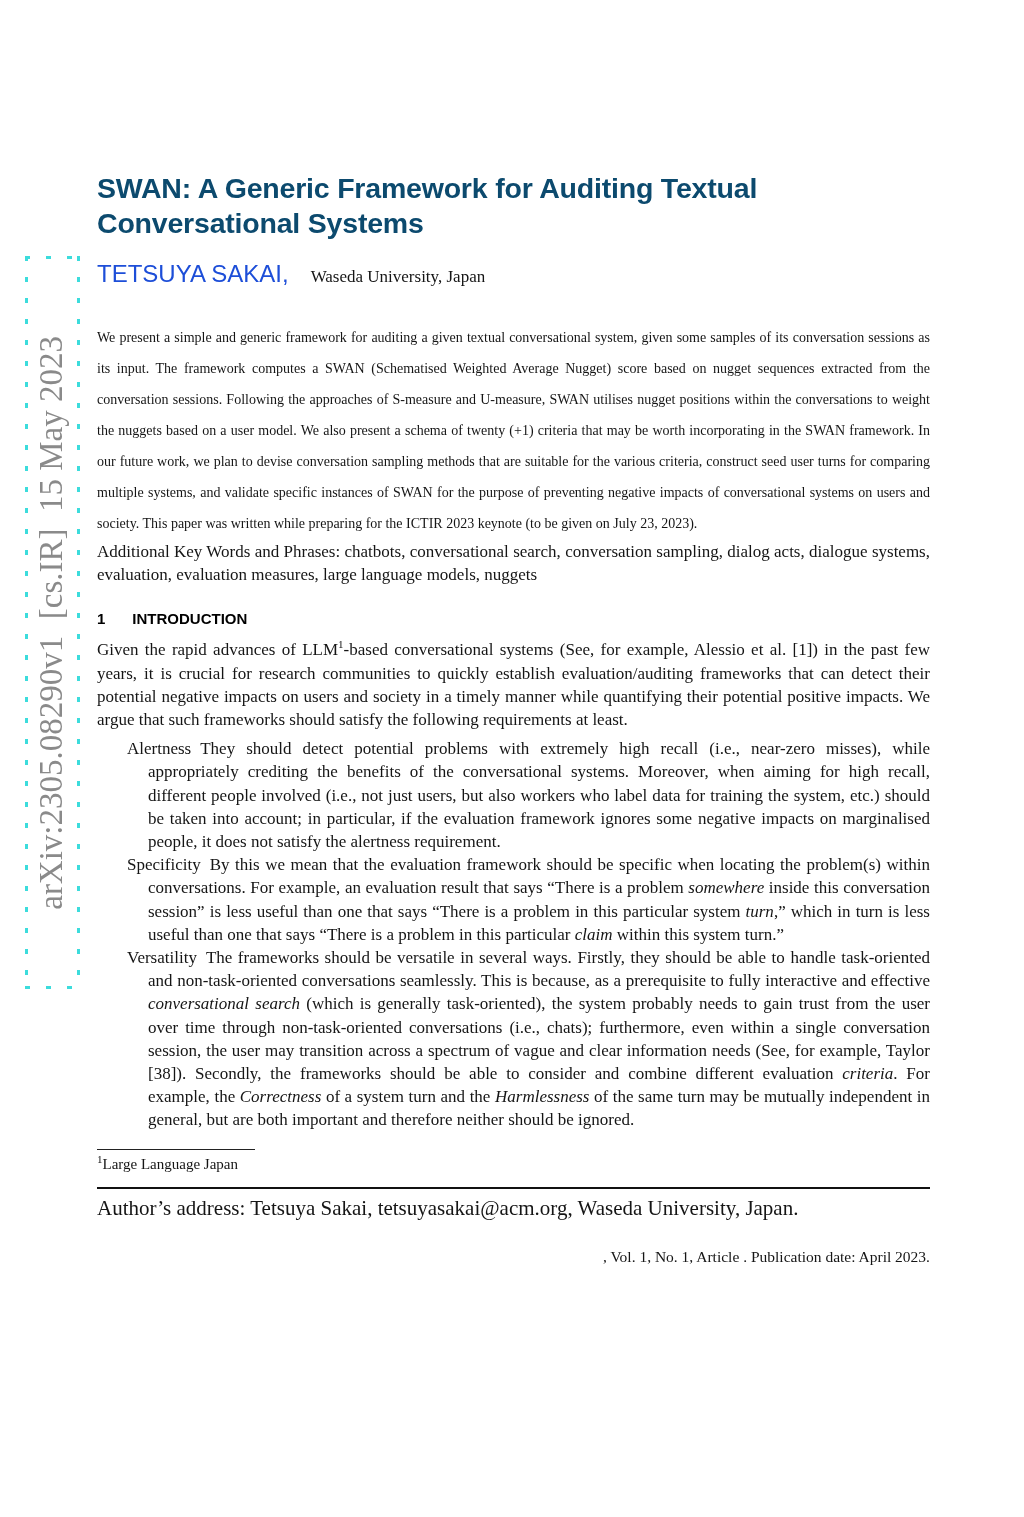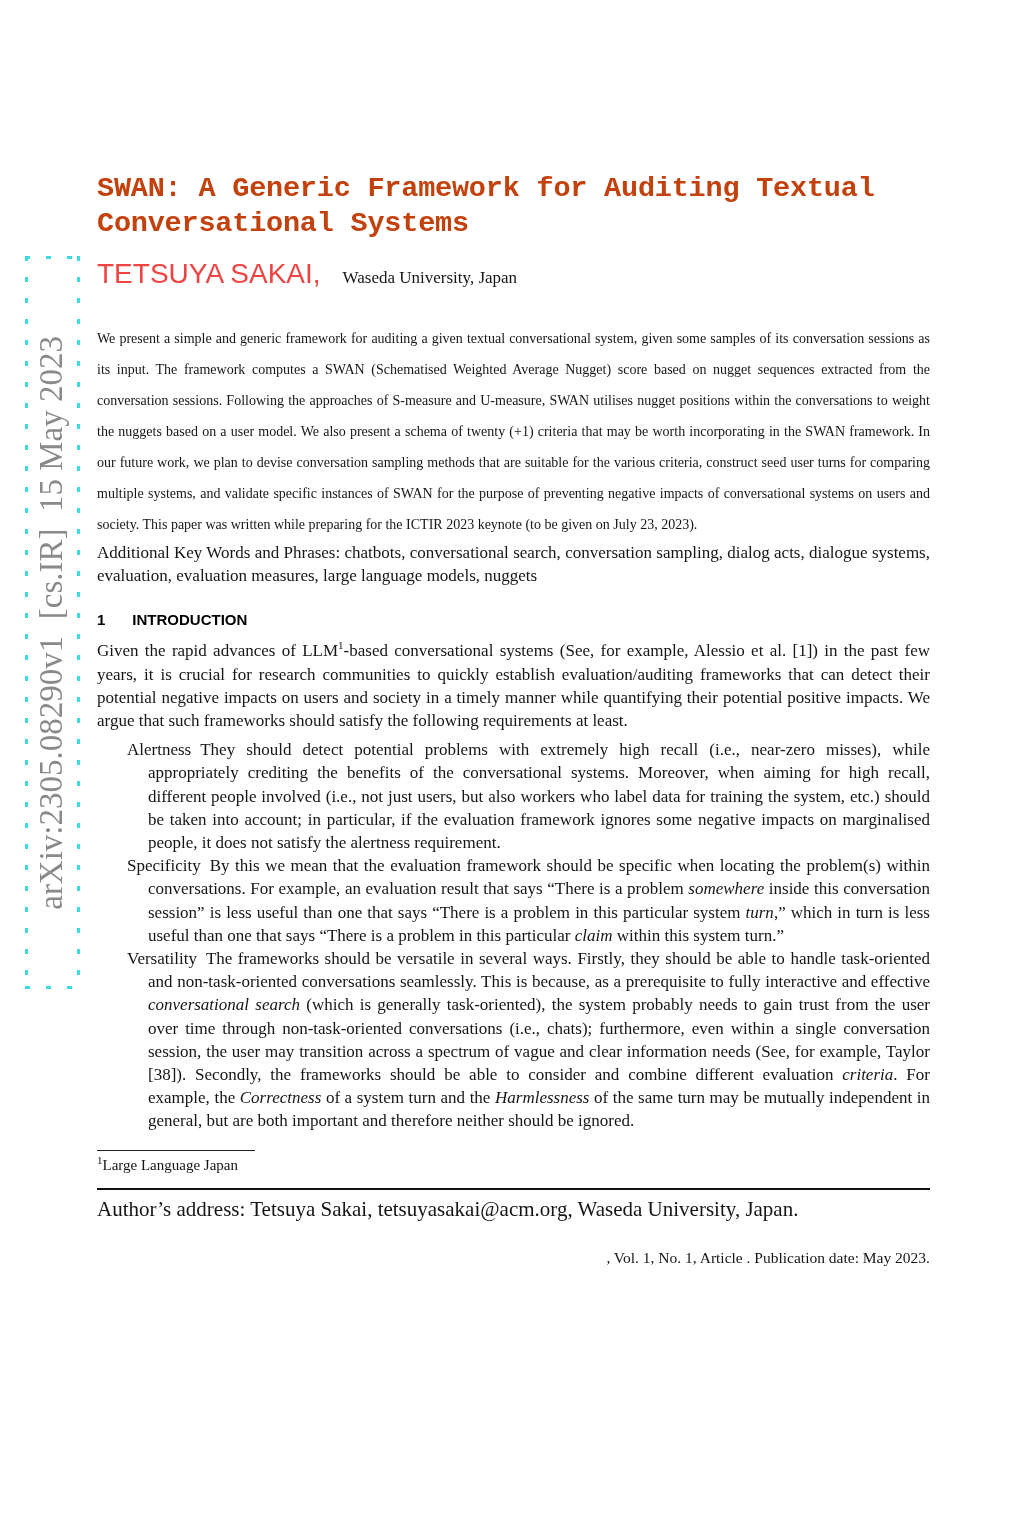--- a/index.html
+++ b/index.html
@@ -13,35 +13,35 @@
     color: #151515;
   }
   .content {
     position: absolute;
     left: 97px;
     top: 0;
     width: 833px;
   }
   .title {
     margin-top: 171px;
-    font-family: Liberation Mono, monospace;
+    font-family: Liberation Sans, sans-serif;
     font-weight: 700;
     font-size: 28.5px;
     line-height: 35px;
     letter-spacing: -0.2px;
-    color: #c2410c;
+    color: #0c4a6e;
   }
   .author-line {
     margin-top: 21px;
     line-height: 24px;
   }
   .author-name {
     font-family: "Liberation Sans", sans-serif;
-    font-size: 28px;
-    color: #ef4444;
+    font-size: 24px;
+    color: #1d4ed8;
   }
   .author-affil {
     font-size: 17px;
     margin-left: 22px;
   }
   .abstract {
     margin-top: 33px;
     font-size: 14px;
     line-height: 31px;
     text-align: justify;
@@ -197,17 +197,17 @@
     <div class="fn-rule"></div>
 
     <div class="footnote">
       <sup class="fnmark">1</sup><span>Large Language Japan</span>
     </div>
 
     <div class="main-rule"></div>
 
     <div class="address">Author’s address: Tetsuya Sakai, tetsuyasakai@acm.org, Waseda University, Japan.</div>
 
-    <div class="footer-line">, Vol. 1, No. 1, Article . Publication date: May 2023.</div>
+    <div class="footer-line">, Vol. 1, No. 1, Article . Publication date: April 2023.</div>
 
   </div>
 
 </div>
 
 </body></html>

